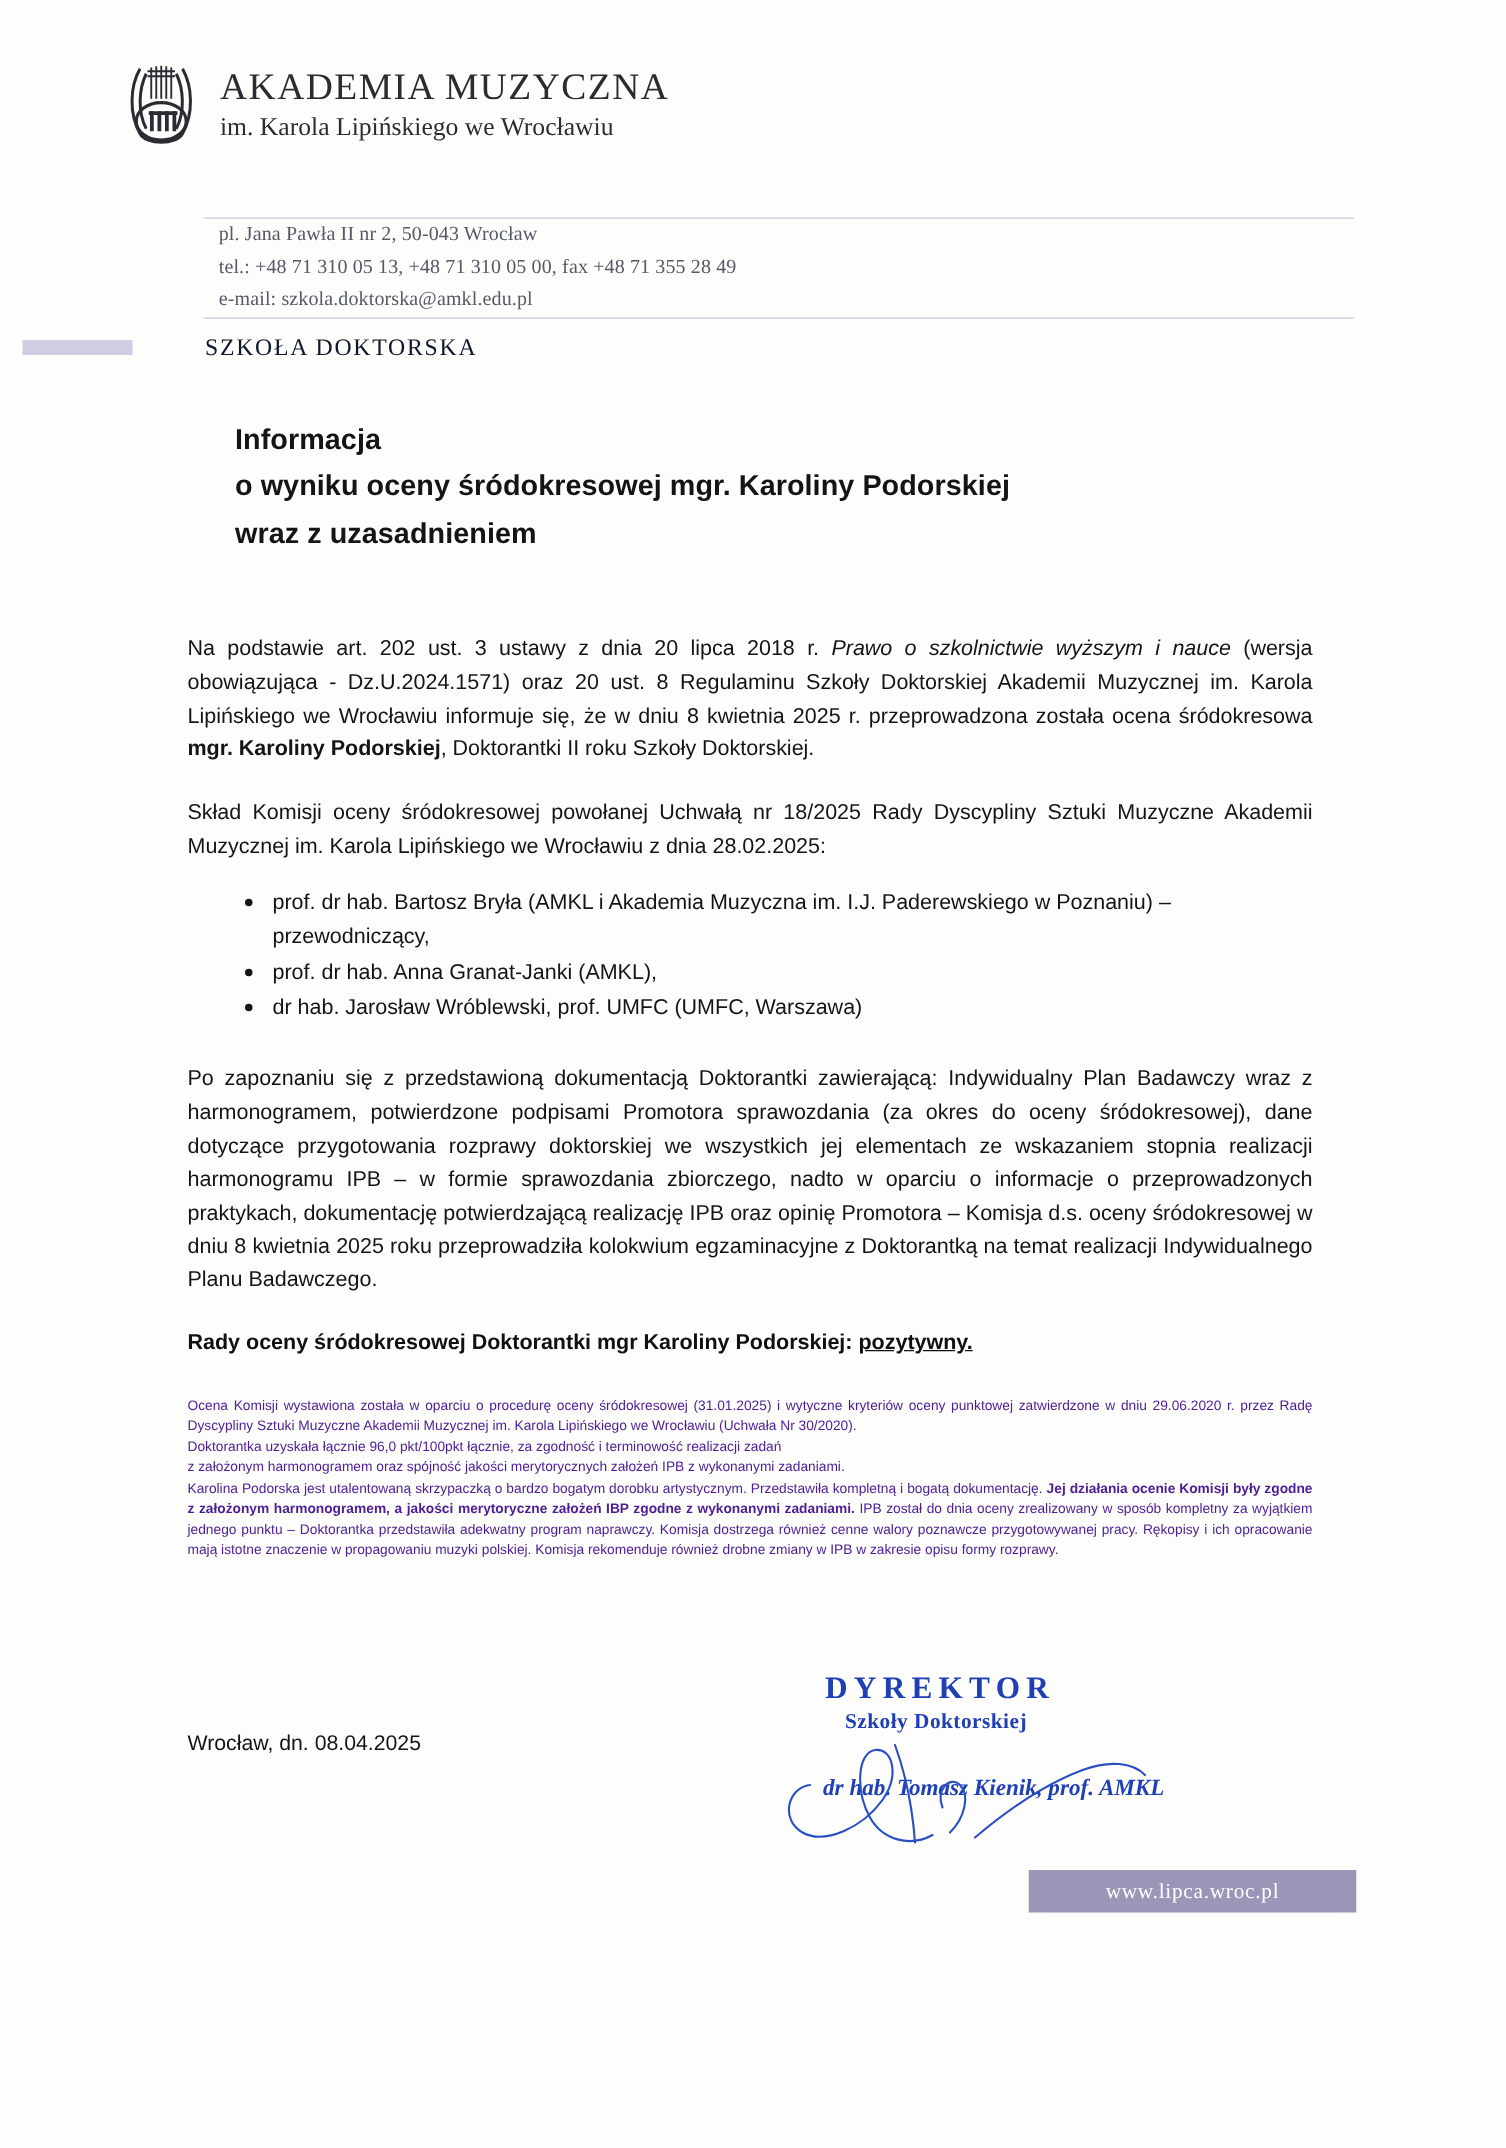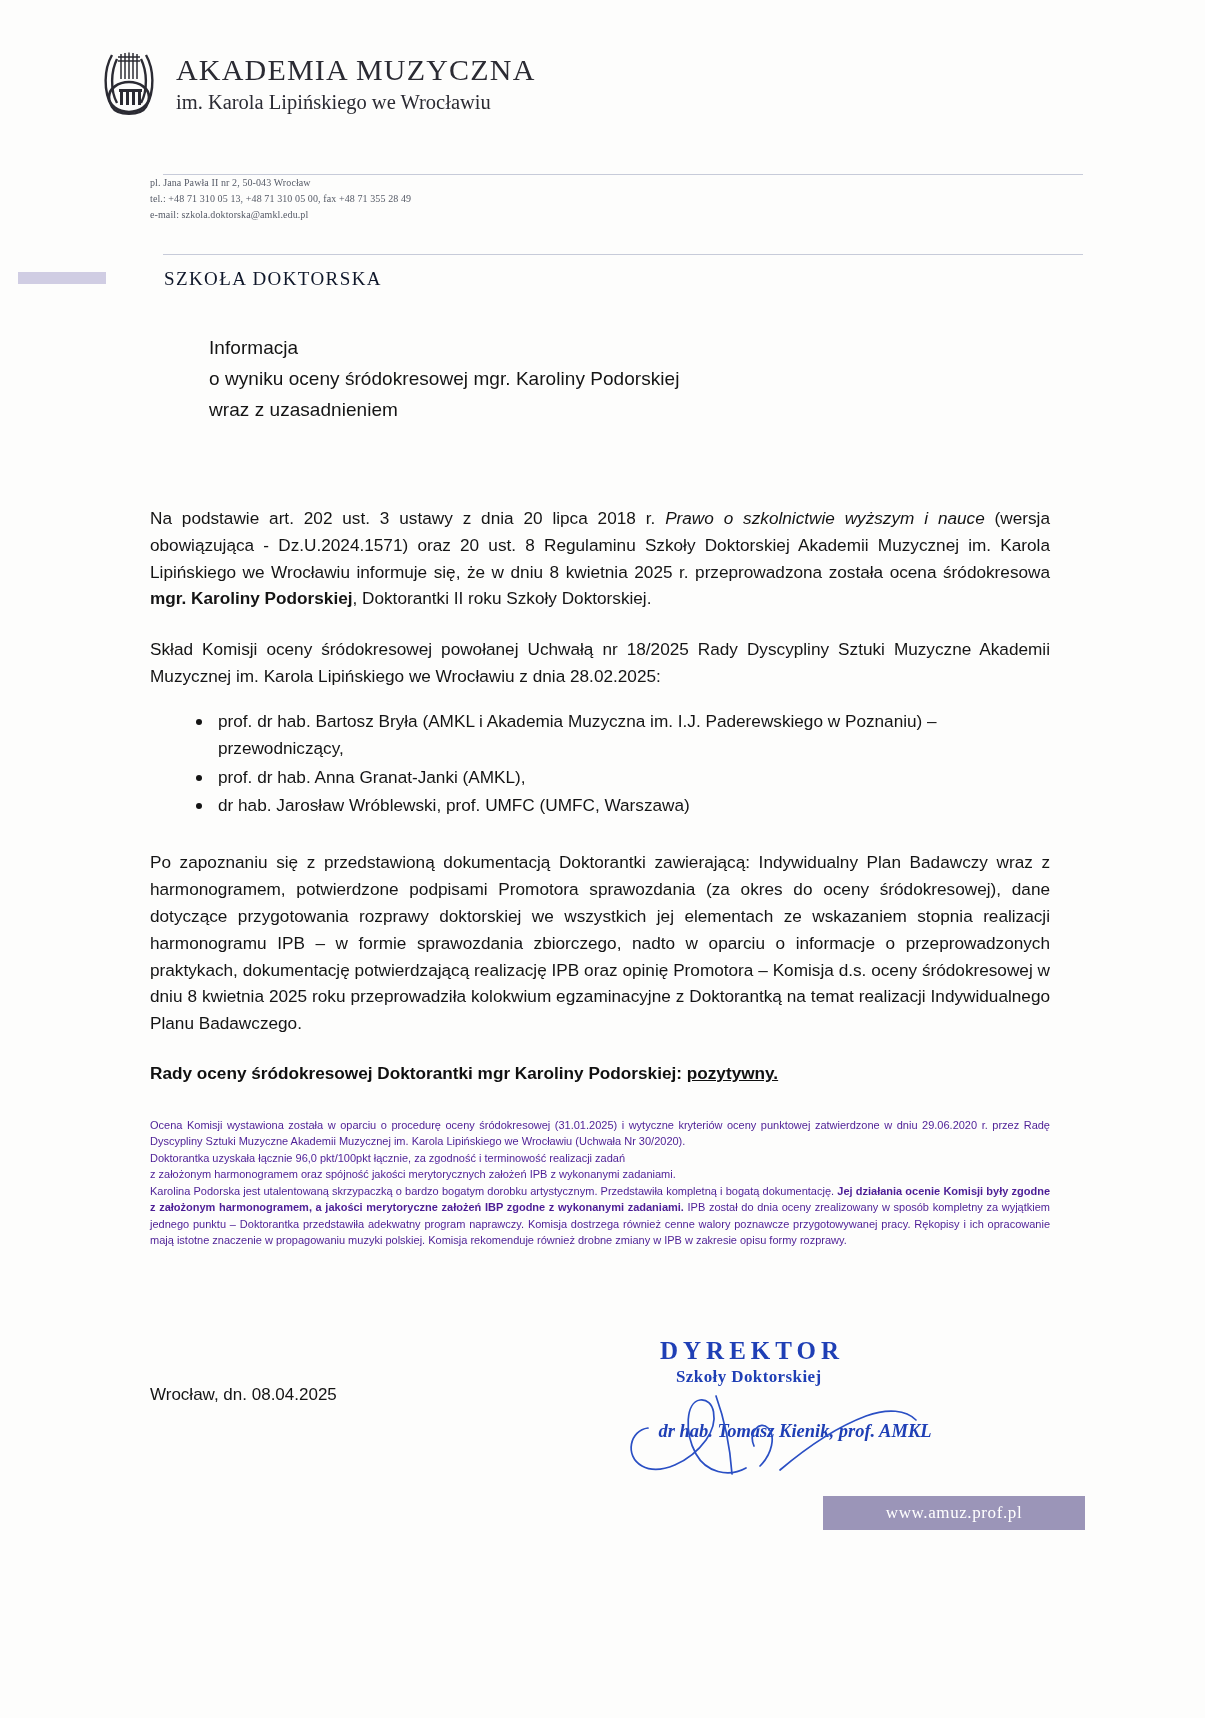--- a/index.html
+++ b/index.html
@@ -64,24 +64,24 @@
     width: 920px;
     height: 1px;
     background: #9aa3bb;
     opacity: .55;
   }
   .rule-top { top: 174px; }
   .rule-bottom { top: 254px; }
 
   .contact {
     position: absolute;
-    left: 150px;
+    left: 175px;
     top: 175px;
     font-family: "Liberation Serif", serif;
-    font-size: 10px;
+    font-size: 16px;
     line-height: 1.62;
     color: #555a66;
     letter-spacing: .1px;
   }
   .contact div { white-space: nowrap; }
 
   
   .side-mark {
     position: absolute;
     left: 18px;
@@ -99,24 +99,24 @@
     top: 268px;
     font-family: "Liberation Serif", serif;
     font-size: 19px;
     letter-spacing: 1.4px;
     color: #0f172a;
   }
 
   
   .title-block {
     position: absolute;
-    left: 209px;
+    left: 188px;
     top: 333px;
-    font-size: 19px;
-    font-weight: normal;
+    font-size: 23px;
+    font-weight: bold;
     line-height: 1.62;
     color: #141414;
     letter-spacing: .05px;
   }
   .title-block div { white-space: nowrap; }
 
   
   .body-area {
     position: absolute;
     left: 150px;
@@ -348,16 +348,16 @@
   <svg class="signature-svg" viewBox="0 0 330 130">
     <g fill="none" stroke="#2a4fc4" stroke-width="1.7" stroke-linecap="round">
       <path d="M28 58 C10 60, 4 86, 22 96 C40 106, 70 92, 86 70 C100 50, 94 28, 80 30 C66 32, 64 62, 76 84 C86 102, 108 108, 126 98"></path>
       <path d="M96 26 C104 48, 110 76, 112 104"></path>
       <path d="M140 96 C152 84, 156 66, 148 58 C140 50, 128 62, 134 76"></path>
       <path d="M160 100 C186 78, 214 58, 246 46 C268 38, 286 40, 296 50"></path>
     </g>
   </svg>
 
   <div class="footer-bar" style="background: rgb(155, 149, 184);">
-    <span class="footer-url">www.amuz.prof.pl</span>
+    <span class="footer-url">www.lipca.wroc.pl</span>
   </div>
 
 </div>
 
 </body></html>

